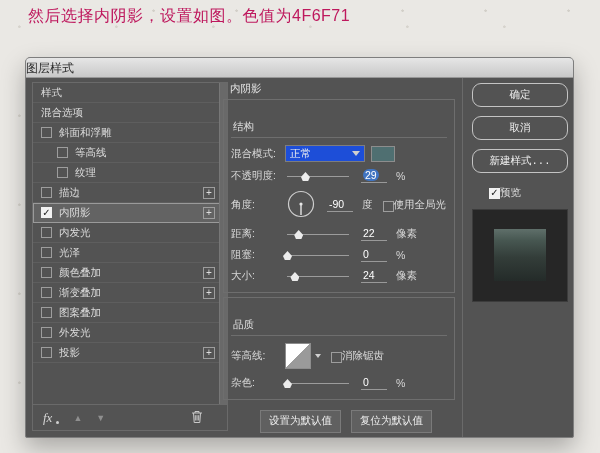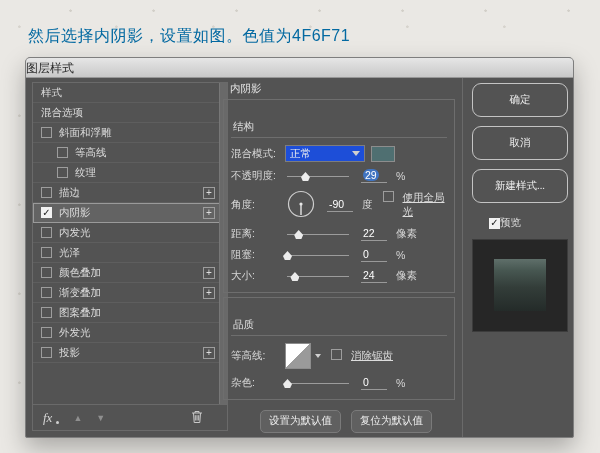--- a/index.html
+++ b/index.html
@@ -8,21 +8,21 @@
     font-family:"Liberation Sans","DejaVu Sans",sans-serif;
     background-color:#eae8e4;
     background-image:
       radial-gradient(circle at 20% 30%, #d6d3cc 0 1px, transparent 1.6px),
       radial-gradient(circle at 70% 60%, #d9d6d0 0 1px, transparent 1.6px),
       radial-gradient(circle at 45% 82%, #cfccc5 0 1.4px, transparent 2px),
       radial-gradient(circle at 85% 15%, #d2cfc8 0 1px, transparent 1.5px);
     background-size:97px 89px, 131px 113px, 157px 149px, 83px 71px;
     position:relative; color:#222;
   }
-  .caption { position:absolute; left:28px; top:26px; font-size:16px; color:#0369a1; letter-spacing:.5px; }
+  .caption { position:absolute; left:28px; top:6px; font-size:16px; color:#be185d; letter-spacing:.5px; }
 
   .dialog {
     position:absolute; left:25px; top:57px; width:549px; height:381px;
     background:#535353; border:1px solid #7e7e7e; border-radius:5px 5px 2px 2px;
     box-shadow:0 10px 24px rgba(0,0,0,.28);
   }
   .titlebar {
     height:20px; border-radius:4px 4px 0 0;
     background:linear-gradient(180deg,#e6e6e6,#c8c8c8);
     border-bottom:1px solid #979797;
@@ -71,34 +71,34 @@
   .swatch { width:24px; height:16px; margin-left:6px; border:1px solid #8d8d8d; }
   .slider { position:relative; width:62px; height:10px; margin-left:8px; flex:0 0 auto; }
   .slider .track { position:absolute; left:0; right:0; top:5px; height:1px; background:#9c9c9c; }
   .slider .thumb { position:absolute; top:1px; width:9px; height:9px; background:#ececec;
     clip-path:polygon(50% 0, 100% 55%, 80% 100%, 20% 100%, 0 55%); }
   .val { min-width:26px; margin-left:12px; border-bottom:1px solid #999; color:#fff;
     padding:0 2px 1px 2px; flex:0 0 auto; }
   .val .hl { background:#3f74c2; padding:0 2px;border-radius:6px; }
   .unit { margin-left:9px; color:#d8d8d8; flex:0 0 auto; }
   .dial { margin-left:8px; flex:0 0 auto; }
-  .chk-row { display:flex; align-items:flex-start; gap:9px; margin-left:10px;text-decoration:underline; }
+  .chk-row { display:flex; align-items:flex-end; gap:0; margin-left:10px; }
   .contour-sw { width:26px; height:26px; margin-left:6px; border:1px solid #8d8d8d;
     background:linear-gradient(135deg,#ffffff 50%,#9a9a9a 50%); }
   .contour-ch { margin-left:4px; width:0; height:0; border-left:3.5px solid transparent;
     border-right:3.5px solid transparent; border-top:4.5px solid #cfcfcf; }
   .def-btns { display:flex; gap:10px; justify-content:center; margin-top:10px; padding-left:14px; }
-  .def-btn { background:#606060; border:1px solid #7a7a7a; border-radius:5px; color:#f0f0f0;
+  .def-btn { background:#606060; border:1px solid #7a7a7a; border-radius:0; color:#f0f0f0;
     font-size:10.5px; padding:3px 8px 4px; font-family:inherit; }
 
   
   .rightcol { position:absolute; left:436px; top:0; bottom:0; width:112px;
     border-left:1px solid #6a6a6a; padding:5px 0 0 9px; }
-  .pill { display:block; width:96px; height:34px; border:1px solid #c4c4c4; border-radius:9px;
-    background:transparent; color:#eee; font-size:10.5px; font-family:Liberation Serif, serif; margin-bottom:9px; }
+  .pill { display:block; width:96px; height:24px; border:1px solid #c4c4c4; border-radius:9px;
+    background:transparent; color:#eee; font-size:10.5px; font-family:Liberation Mono, monospace; margin-bottom:9px; }
   .pill.last { margin-bottom:13px; }
   .prev-row { display:flex; align-items:center; margin-left:17px; margin-bottom:9px; }
   .thumb-preview { width:96px; height:93px; background:#262626; border:1px solid #3c3c3c;
     position:relative; }
   .thumb-inner { position:absolute; left:21px; top:19px; width:52px; height:52px;
     background:linear-gradient(180deg,#5f6f6a 0%,#475751 22%,#333d39 55%,#242b29 100%); }
 </style>
 </head>
 <body>
 

